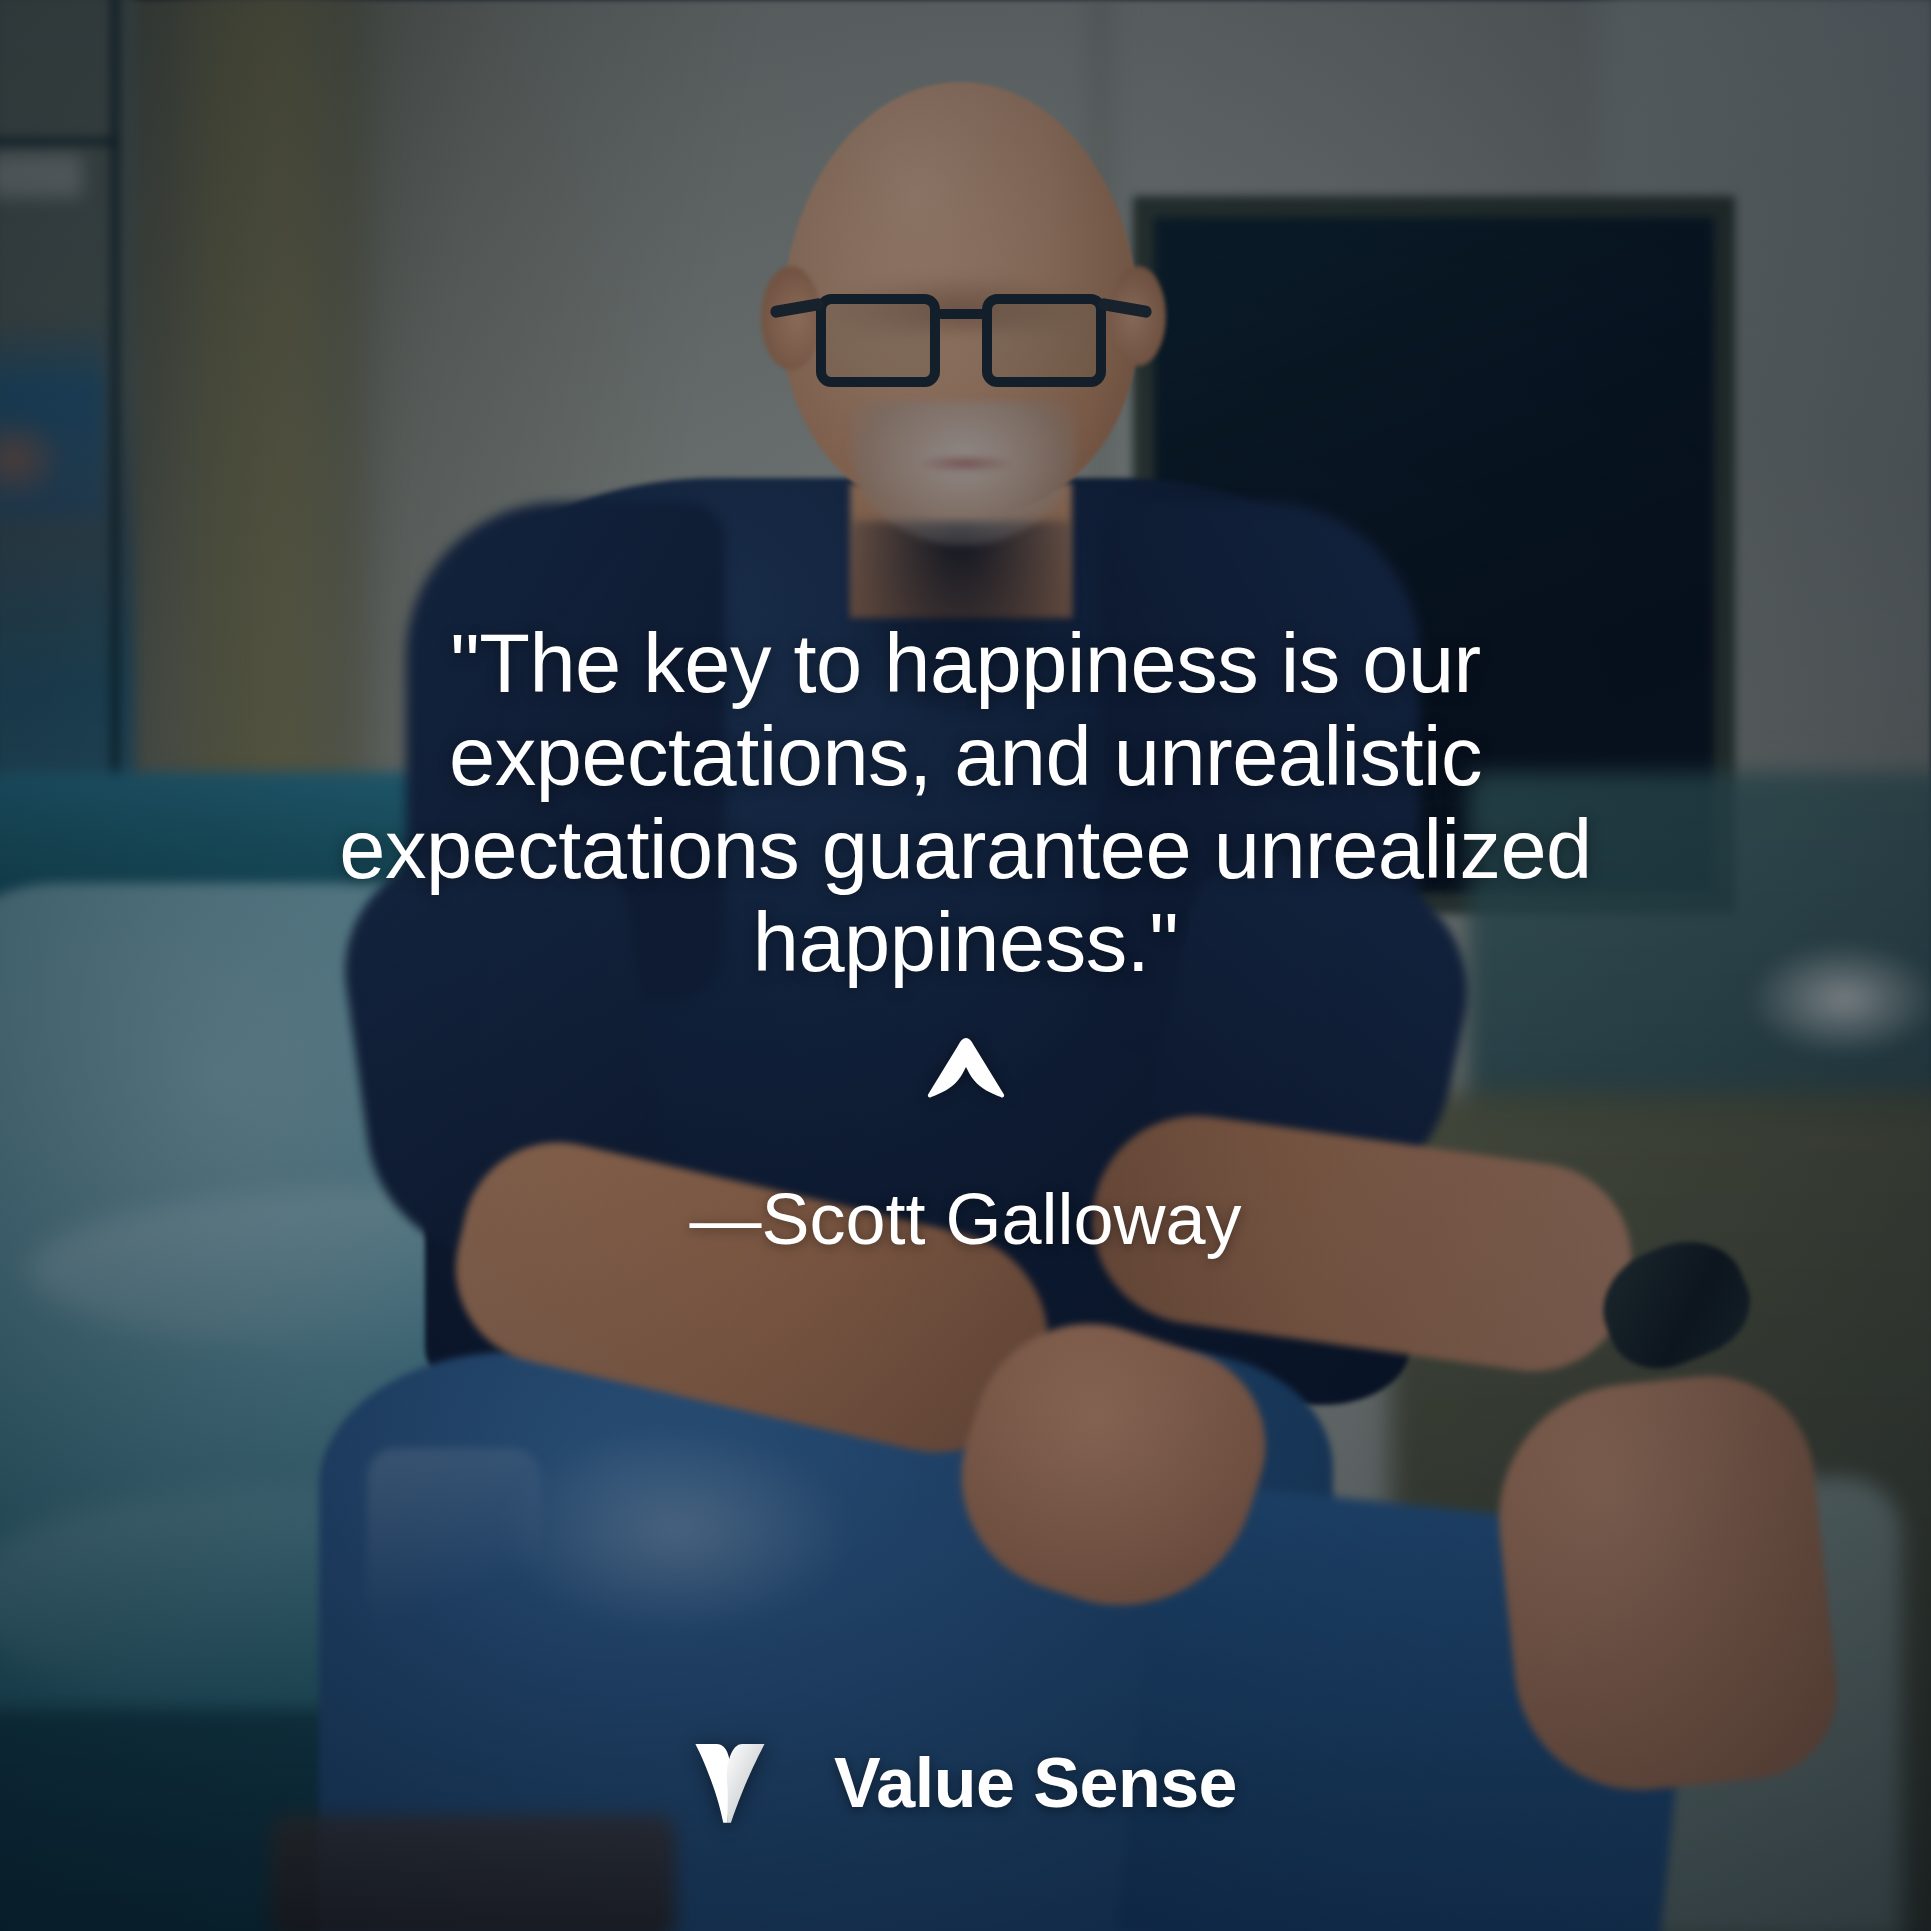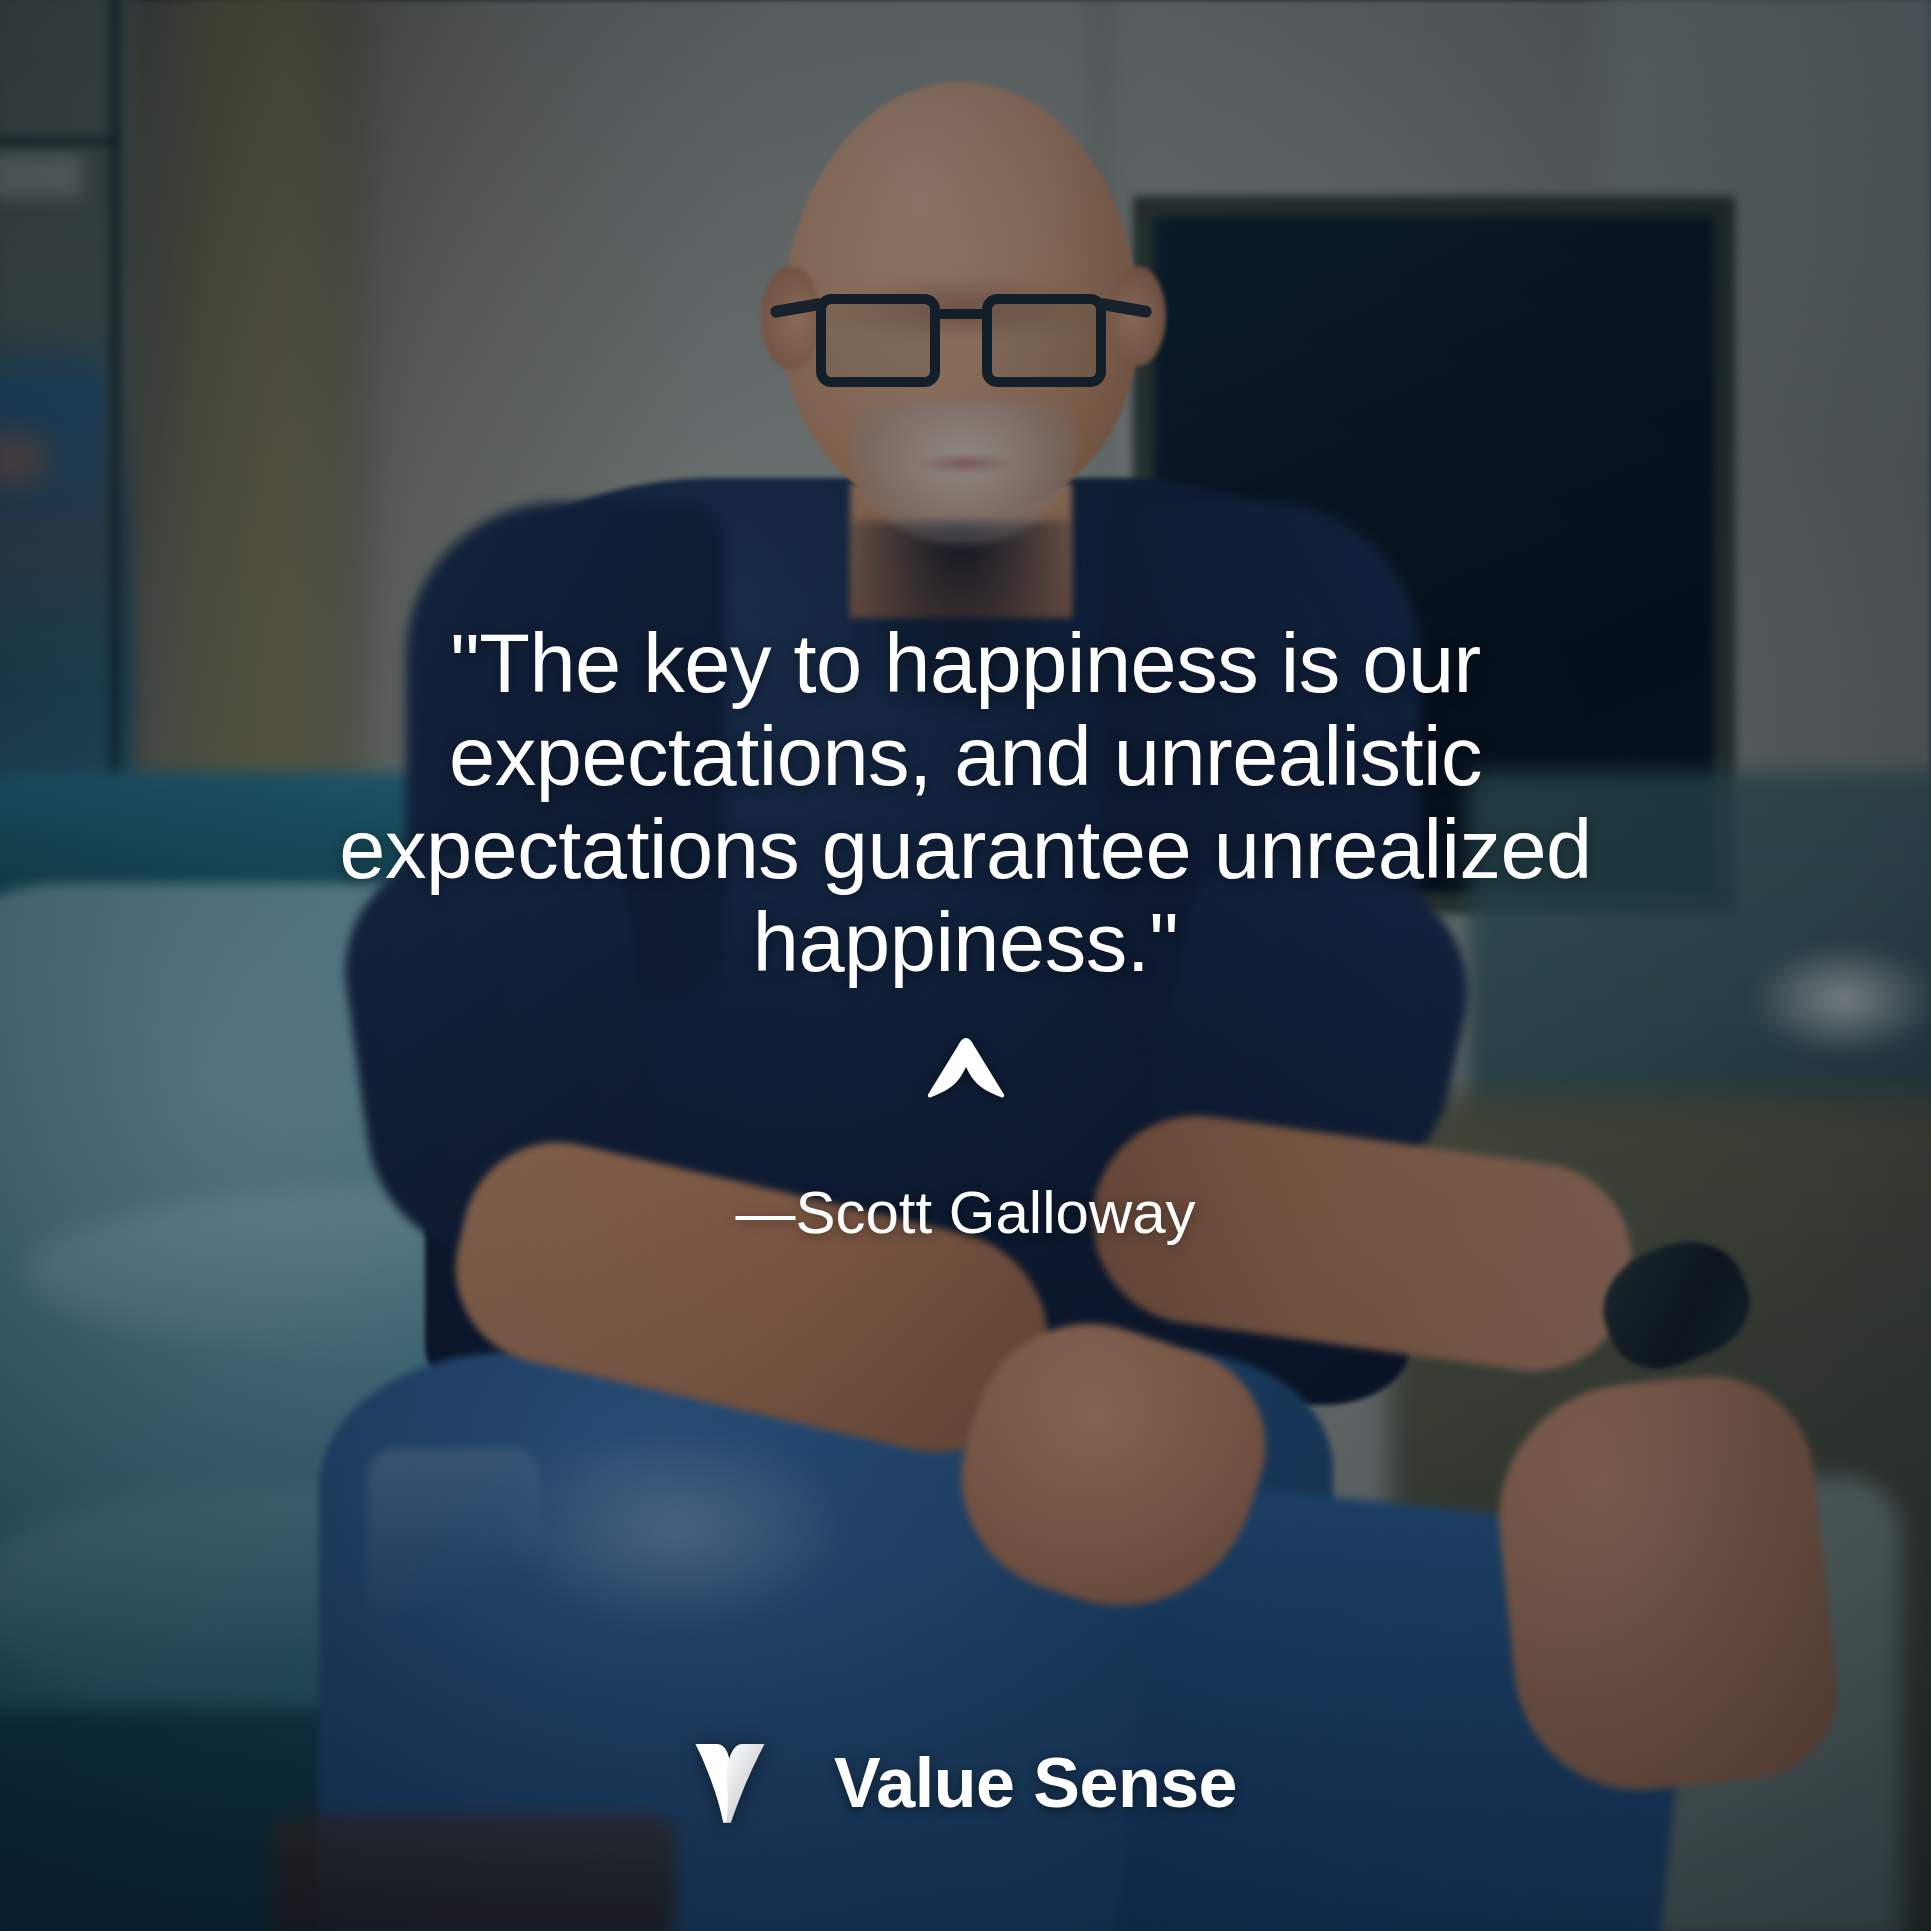--- a/index.html
+++ b/index.html
@@ -347,21 +347,21 @@
     transform: translateX(-50%);
     width: 87px; height: 70px;
     display: flex; align-items: center; justify-content: center;
   }
   .divider svg { display: block; filter: drop-shadow(0 1.9px 7.7px rgba(0,0,0,.4)); }
   .attribution {
     position: absolute;
     left: 50%; top: 1180px;
     transform: translateX(-50%);
     color: #ffffff;
-    font-size: 60px;
+    font-size: 72px;
     line-height: 1.1;
     font-weight: 400;
     letter-spacing: 0px;
     white-space: nowrap;
     text-shadow: 0 1.9px 11.6px rgba(0,0,0,.4);
   }
   .brand {
     position: absolute;
     left: 50%; top: 1738px;
     transform: translateX(-50%);

